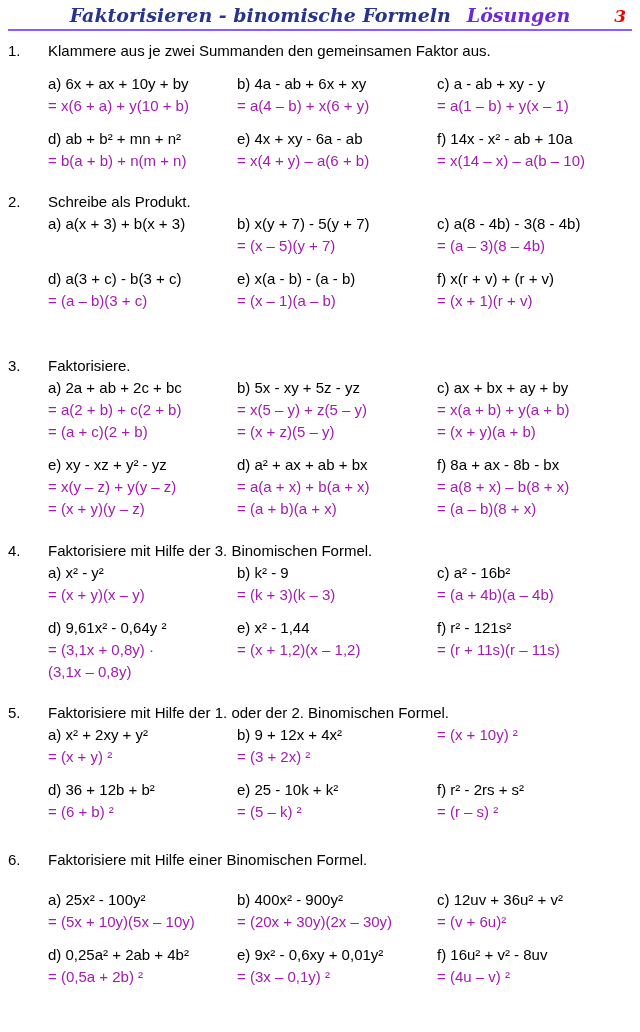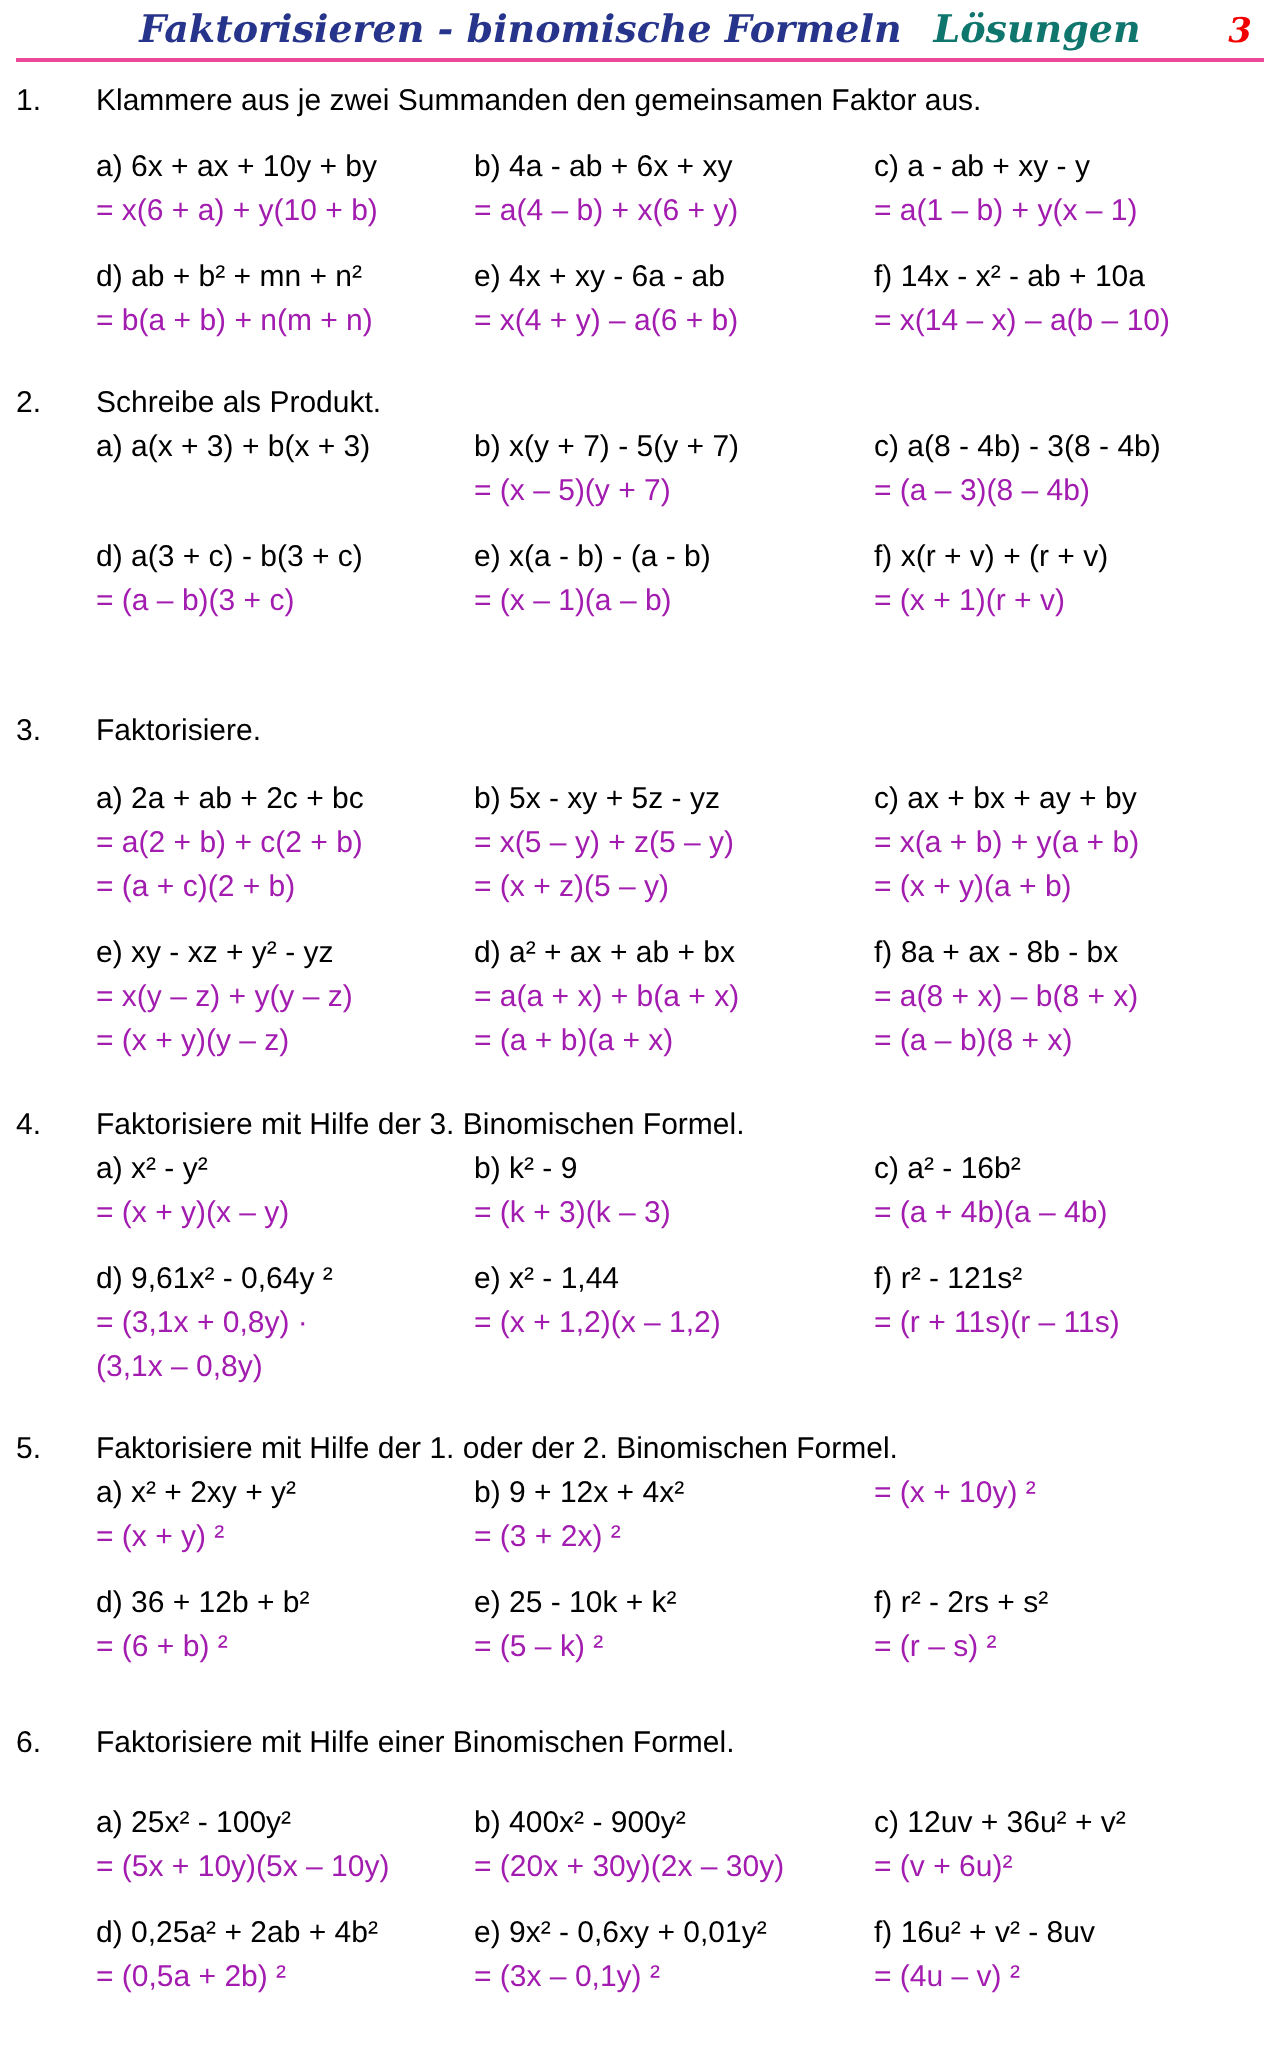--- a/index.html
+++ b/index.html
@@ -7,25 +7,25 @@
   body {
     width: 640px; height: 1032px; overflow: hidden;
     font-family: "Liberation Sans", sans-serif;
     font-size: 15px; color: #000000;
   }
   .page { padding: 4px 8px 0 8px; }
 
   .header {
     position: relative;
     display: flex; justify-content: center; align-items: baseline; gap: 16px;
-    padding-bottom: 3px; border-bottom: 2px solid #ec4899;
+    padding-bottom: 3px; border-bottom: 2px solid #8b5cf6;
     font-family: "DejaVu Serif", serif; font-style: italic; font-weight: bold;
   }
   .title    { color: #27348b; font-size: 19px; }
-  .subtitle { color: #0f766e; font-size: 19px; }
+  .subtitle { color: #6d28d9; font-size: 19px; }
   .pagenum  { position: absolute; right: 6px; bottom: 3px; color: #f20000; font-size: 17px; }
 
   .section { }
   .sec-head { display: flex; line-height: 22px; }
   .sec-num { width: 40px; flex: none; }
   .instruction { }
 
   .row {
     display: grid; grid-template-columns: 189px 200px auto;
     margin-left: 40px; margin-top: 11px; line-height: 22px;
@@ -112,21 +112,21 @@
         <div class="sol">= (x + 1)(r + v)</div>
       </div>
     </div>
   </div>
 
   <div class="section" style="margin-top:43px">
     <div class="sec-head">
       <span class="sec-num">3.</span>
       <span class="instruction">Faktorisiere.</span>
     </div>
-    <div class="row" style="margin-top:12px">
+    <div class="row" style="margin-top:0">
       <div class="cell">
         <div class="prob">a) 2a + ab + 2c + bc</div>
         <div class="sol">= a(2 + b) + c(2 + b)</div>
         <div class="sol">= (a + c)(2 + b)</div>
       </div>
       <div class="cell">
         <div class="prob">b) 5x - xy + 5z - yz</div>
         <div class="sol">= x(5 – y) + z(5 – y)</div>
         <div class="sol">= (x + z)(5 – y)</div>
       </div>

